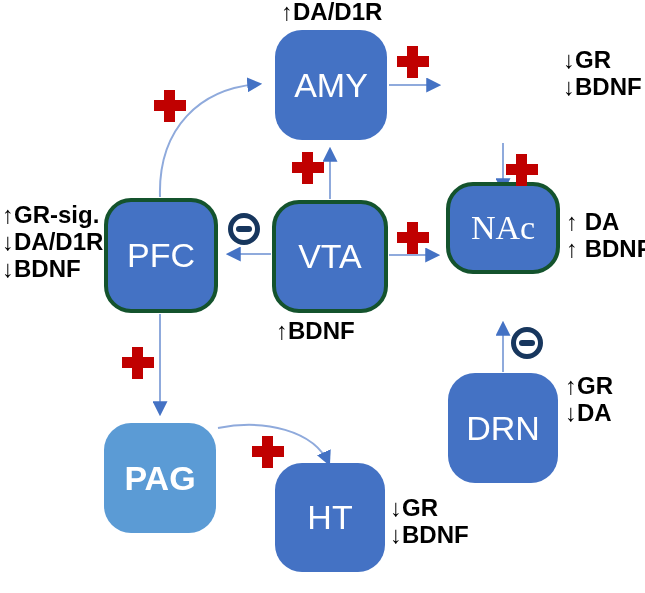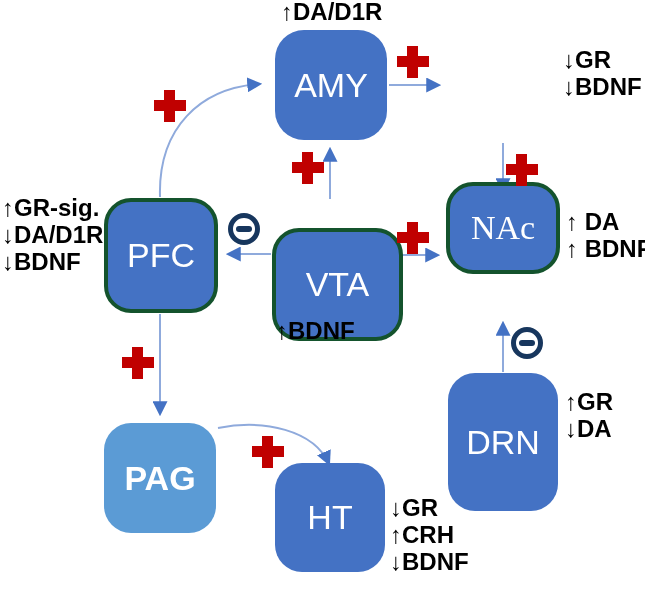--- a/index.html
+++ b/index.html
@@ -14,43 +14,43 @@
     position:absolute;
     background:#4472C4;
     border-radius:27px;
     color:#ffffff;
     display:flex;align-items:center;justify-content:center;
     font-size:34px;
     box-sizing:border-box;
   }
   .node.hl{border:4px solid #14532d;}
   .node.light{background:#5B9BD5;font-weight:bold;}
-  #node-amy{left:275px;top:30px;width:112px;height:110px;border-radius:29px;}
+  #node-amy{left:275px;top:30px;width:112px;height:110px;}
   #node-hc {left:448px;top:28px;width:112px;height:114px;}
   #node-pfc{left:104px;top:198px;width:114px;height:115px;}
-  #node-vta{left:272px;top:200px;width:131px;height:113px;margin-top:28px;}
+  #node-vta{left:272px;top:200px;width:116px;height:113px;}
   #node-nac{left:446px;top:182px;width:114px;height:92px;font-family:Liberation Serif, serif;}
   #node-pag{left:104px;top:423px;width:112px;height:110px;}
   #node-ht {left:275px;top:463px;width:110px;height:109px;}
-  #node-drn{left:448px;top:373px;width:110px;height:138px;}
+  #node-drn{left:448px;top:373px;width:110px;height:110px;}
 
   .ann{
     position:absolute;
     color:#000;
     font-size:24px;
     font-weight:600;
     line-height:27px;
     white-space:nowrap;
   }
   #ann-amy-top{left:281px;top:-2px;}
   #ann-hc-right{left:563px;top:46px;}
-  #ann-pfc-left{left:2px;top:194px;}
+  #ann-pfc-left{left:2px;top:201px;}
   #ann-vta-bottom{left:276px;top:317px;}
   #ann-nac-right{left:566px;top:208px;}
-  #ann-drn-right{left:565px;top:388px;}
+  #ann-drn-right{left:565px;top:372px;}
   #ann-ht-right{left:390px;top:494px;}
 
   .plus{position:absolute;width:32px;height:32px;}
   .plus::before{content:"";position:absolute;left:10px;top:0;width:11px;height:32px;background:#C00000;}
   .plus::after{content:"";position:absolute;left:0;top:10px;width:32px;height:11px;background:#C00000;}
 
   .minus{
     position:absolute;width:22px;height:22px;
     border:5px solid #17365D;border-radius:50%;
     background:#ffffff;
@@ -121,21 +121,20 @@
   <div id="ann-nac-right" class="ann">
     <div>↑ DA</div>
     <div>↑ BDNF</div>
   </div>
   <div id="ann-drn-right" class="ann">
     <div>↑GR</div>
     <div>↓DA</div>
   </div>
   <div id="ann-ht-right" class="ann">
     <div>↓GR</div>
-    <div>↑CRH</div>
     <div>↓BDNF</div>
   </div>
 
   <div class="plus" style="left:154px;top:90px;"></div>
   <div class="plus" style="left:397px;top:46px;"></div>
   <div class="plus" style="left:292px;top:152px;"></div>
   <div class="plus" style="left:506px;top:154px;"></div>
   <div class="plus" style="left:397px;top:222px;"></div>
   <div class="plus" style="left:122px;top:347px;"></div>
   <div class="plus" style="left:252px;top:436px;"></div>

